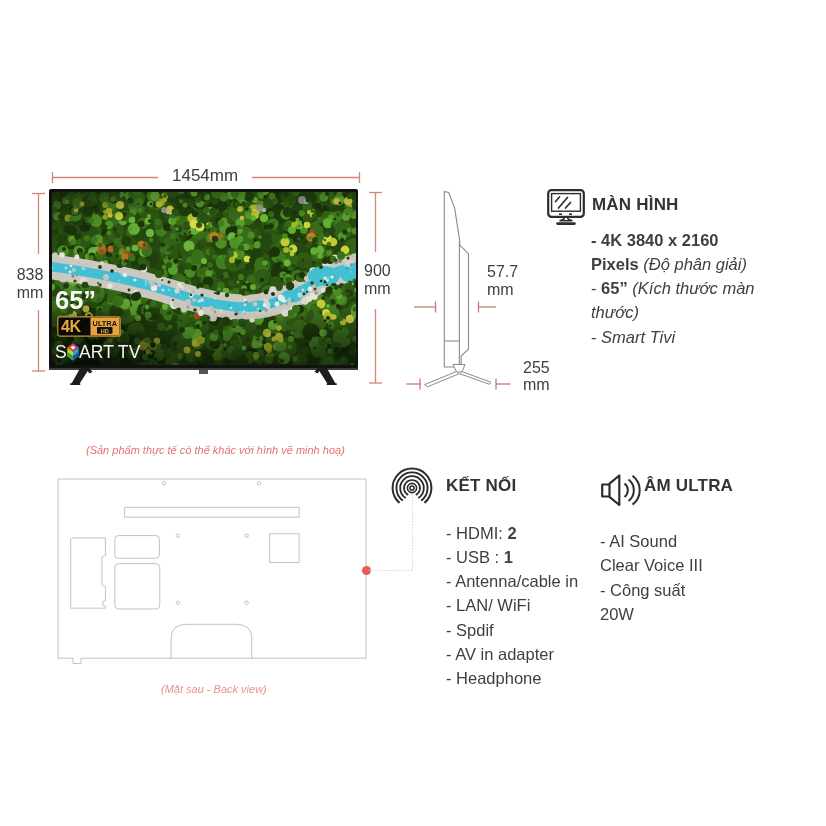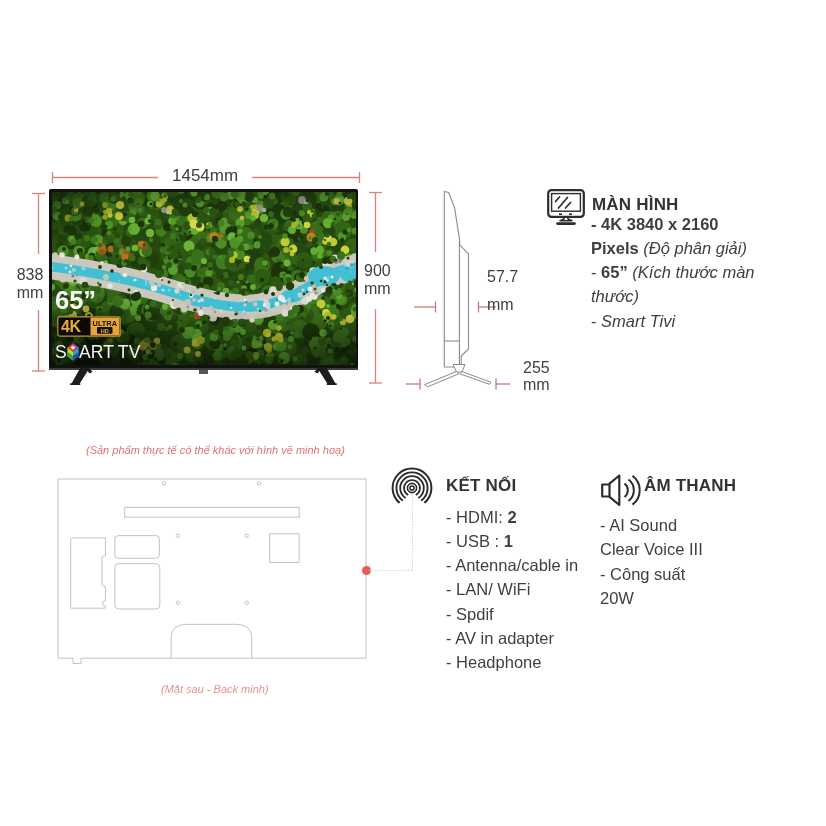--- a/index.html
+++ b/index.html
@@ -1,21 +1,21 @@
 <!DOCTYPE html>
 <html><head>
 <meta charset="utf-8">
 <style>
   html,body{margin:0;padding:0;}
   body{width:826px;height:826px;background:#fff;position:relative;overflow:hidden;
        font-family:"Liberation Sans", sans-serif;}
   .abs{position:absolute;}
   .dim{color:#404040;font-size:16px;line-height:18px;}
   .title{color:#333;font-size:17px;font-weight:bold;letter-spacing:.2px;}
-  .li{color:#3f3f3f;font-size:16.5px;line-height:24.3px;}
+  .li{color:#3f3f3f;font-size:16.5px;line-height:24.3px;margin-top:16px;}
 </style>
 </head>
 <body>
 
 <div class="abs" style="left:49px;top:189px;width:309px;height:180px;background:#111;border-radius:2px;"></div>
 
 <div class="abs" style="left:49px;top:367.5px;width:309px;height:2px;background:#3c3c3c;"></div>
 
 <svg class="abs" style="left:52px;top:191.5px;" width="304" height="173" viewBox="0 0 304 173">
 <rect x="0" y="0" width="304" height="173" fill="#254710"></rect>
@@ -1982,21 +1982,21 @@
     </g>
 </svg>
 
 <svg class="abs" style="left:477px;top:300px;" width="21" height="14" viewBox="0 0 21 14">
 <g stroke="#c87a74" stroke-width="1.3" fill="none">
       <line x1="1.5" y1="1.5" x2="1.5" y2="12.5"></line>
       <line x1="1.5" y1="7" x2="19" y2="7"></line>
     </g>
 </svg>
 
-<div class="abs dim" style="left:487px;top:263px;line-height:28px;">57.7<br>mm</div>
+<div class="abs dim" style="left:487px;top:263px;line-height:18px;">57.7<br>mm</div>
 
 <svg class="abs" style="left:406px;top:377px;" width="17" height="14" viewBox="0 0 17 14">
 <g stroke="#c87a74" stroke-width="1.3" fill="none">
       <line x1="0" y1="7" x2="14.5" y2="7"></line>
       <line x1="14" y1="1.5" x2="14" y2="12.5"></line>
     </g>
 </svg>
 
 <svg class="abs" style="left:494px;top:377px;" width="17" height="14" viewBox="0 0 17 14">
 <g stroke="#c87a74" stroke-width="1.3" fill="none">
@@ -2100,22 +2100,22 @@
 <svg class="abs" style="left:598px;top:472px;" width="44" height="36" viewBox="0 0 44 36">
 <g stroke="#2d2d2d" fill="none" stroke-width="2.2" stroke-linejoin="round">
 <path d="M 11.5,12.5 L 4.2,12.5 L 4.2,24.5 L 11.5,24.5"></path>
 <path d="M 11.5,11.7 L 21.3,3.5 L 21.3,33 L 11.5,24.9 Z"></path>
 <path d="M 26.5,11.5 A 8.5,8.5 0 0 1 26.5,25" stroke-width="2"></path>
 <path d="M 30.5,7.5 A 13.5,13.5 0 0 1 30.5,29" stroke-width="2"></path>
 <path d="M 34.5,3.8 A 18,18 0 0 1 34.5,32.6" stroke-width="2"></path>
 </g>
 </svg>
 
-<div class="abs title" style="left:644px;top:476px;">ÂM THANH</div>
+<div class="abs title" style="left:644px;top:476px;">ÂM ULTRA</div>
 
 <div class="abs li" style="left:600px;top:513px;">
 - AI Sound<br>
 Clear Voice III<br>
 - Công suất<br>
 20W
 </div>
 
-<div class="abs" style="left:161px;top:682.5px;color:#e29592;font-size:11px;font-style:italic;">(Mặt sau - Back minh)</div>
+<div class="abs" style="left:161px;top:682.5px;color:#e29592;font-size:11px;font-style:italic;">(Mặt sau - Back view)</div>
 
 </body></html>

